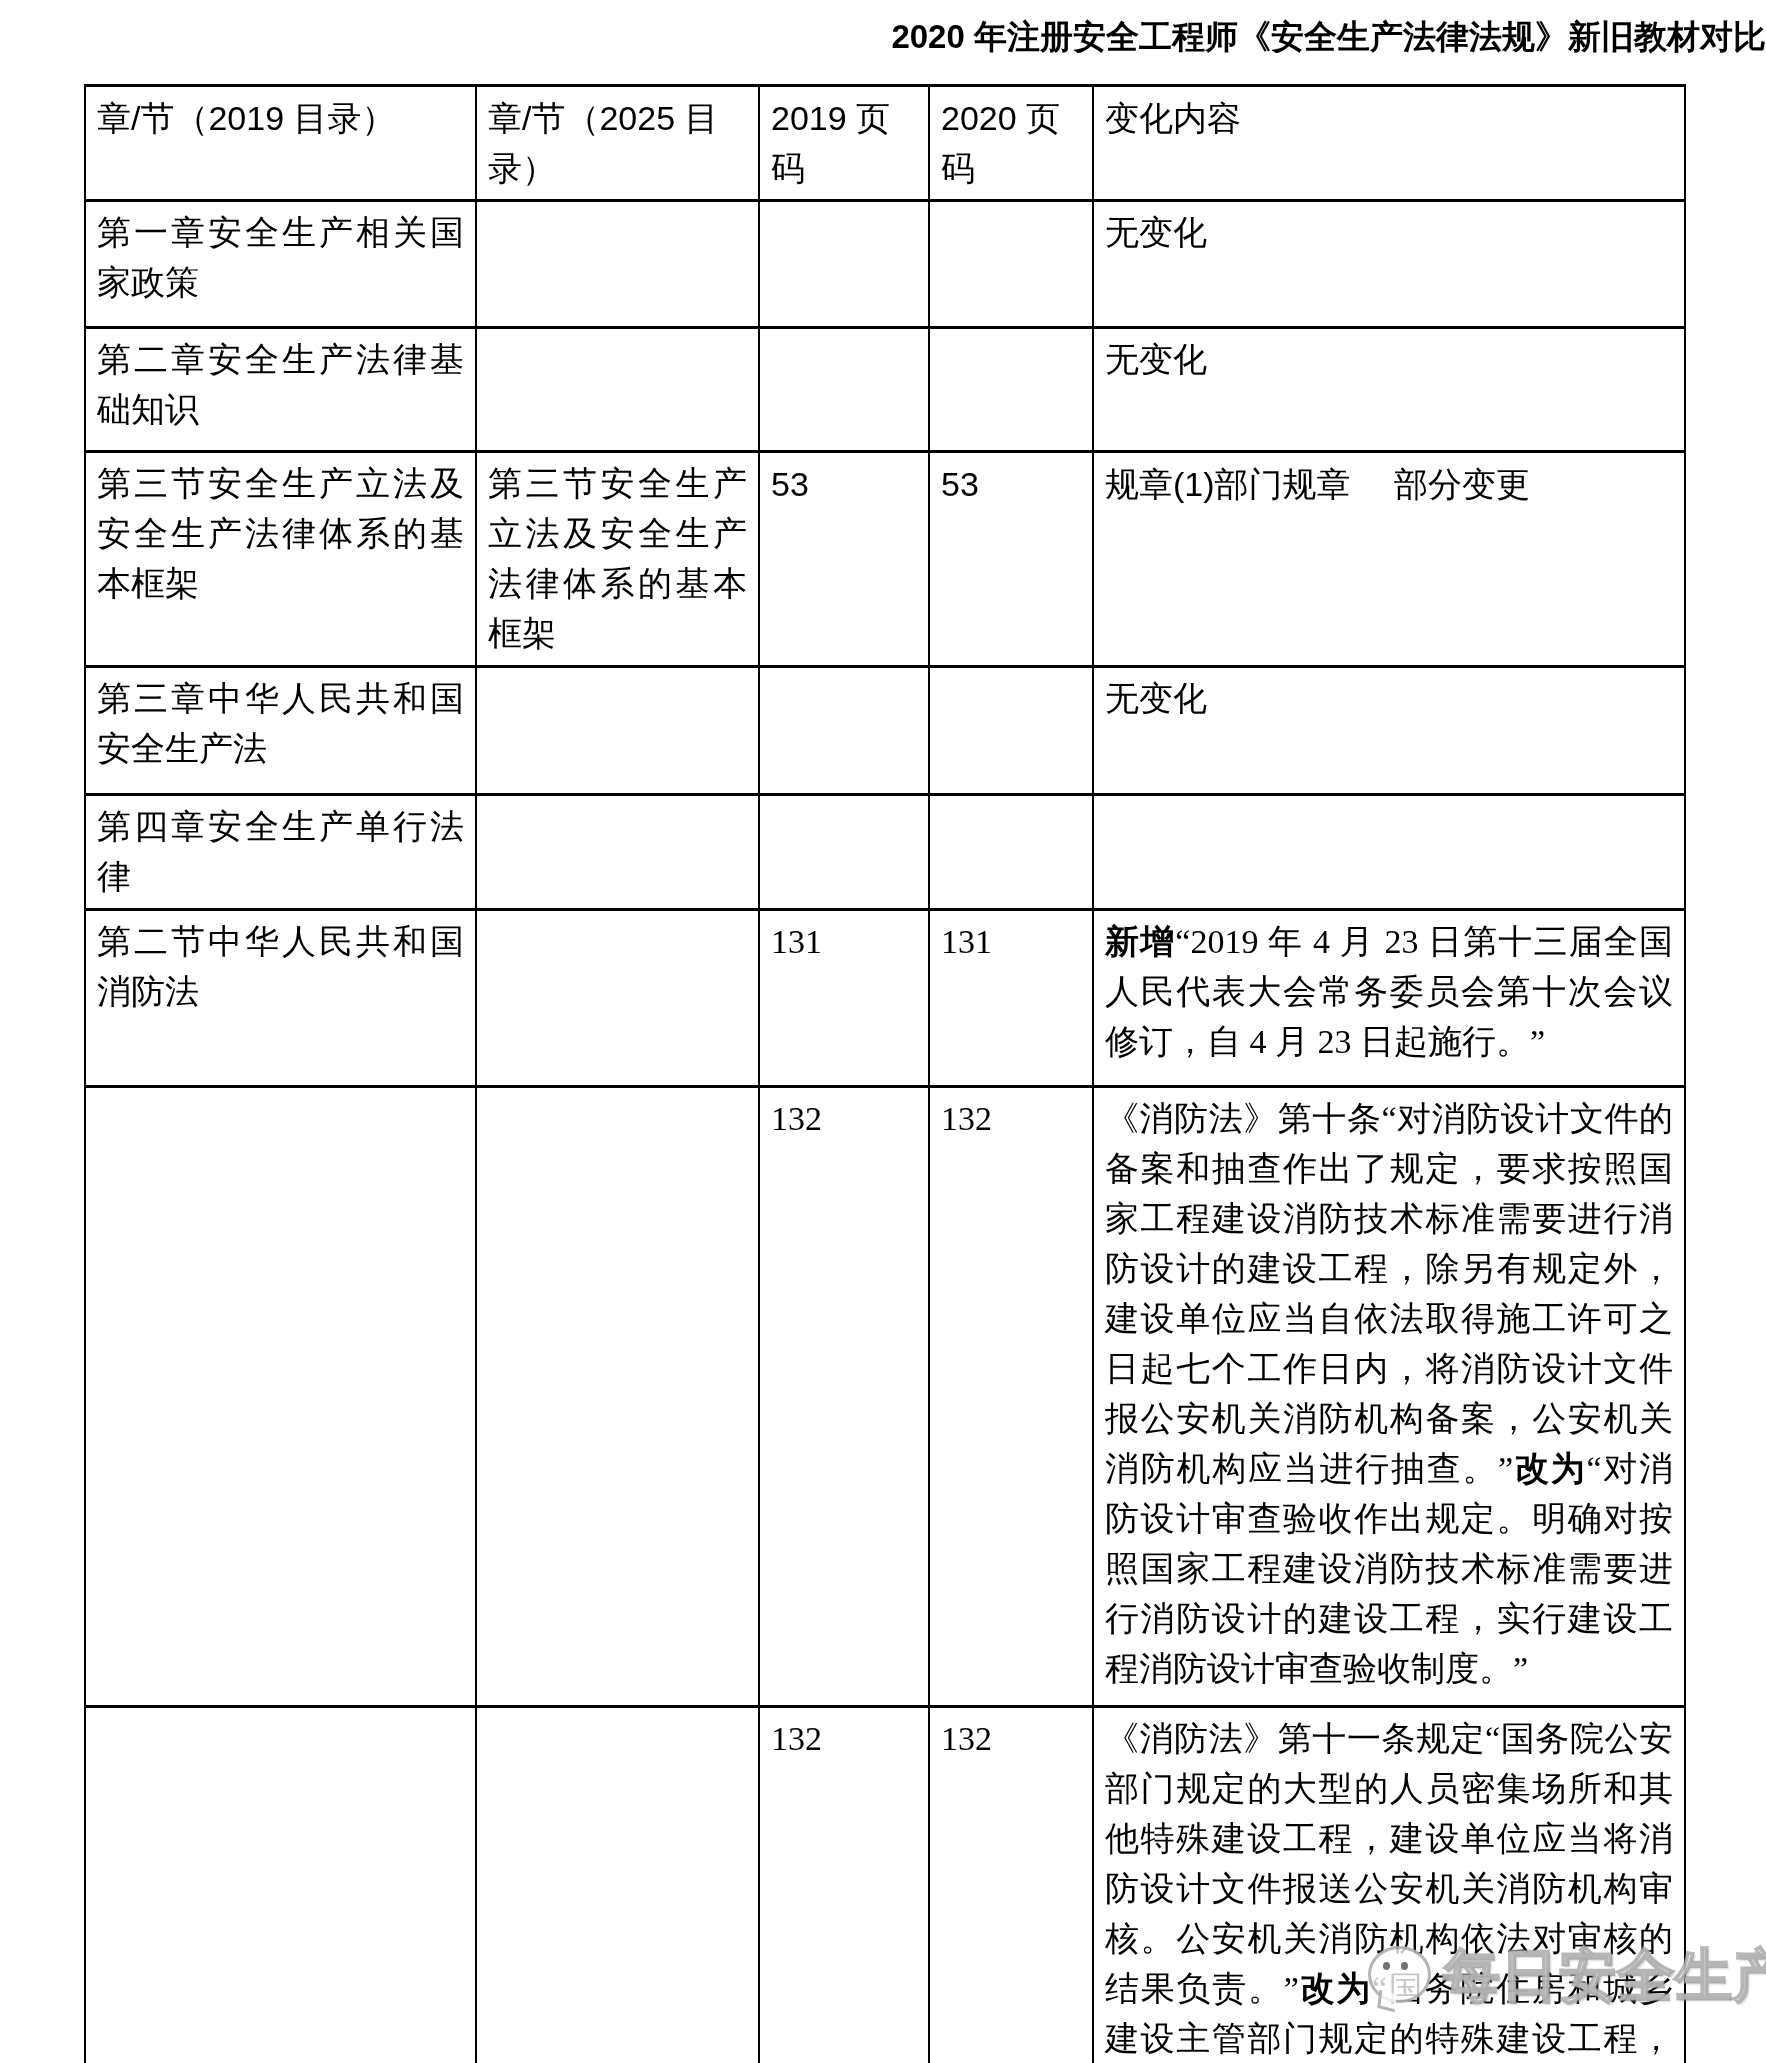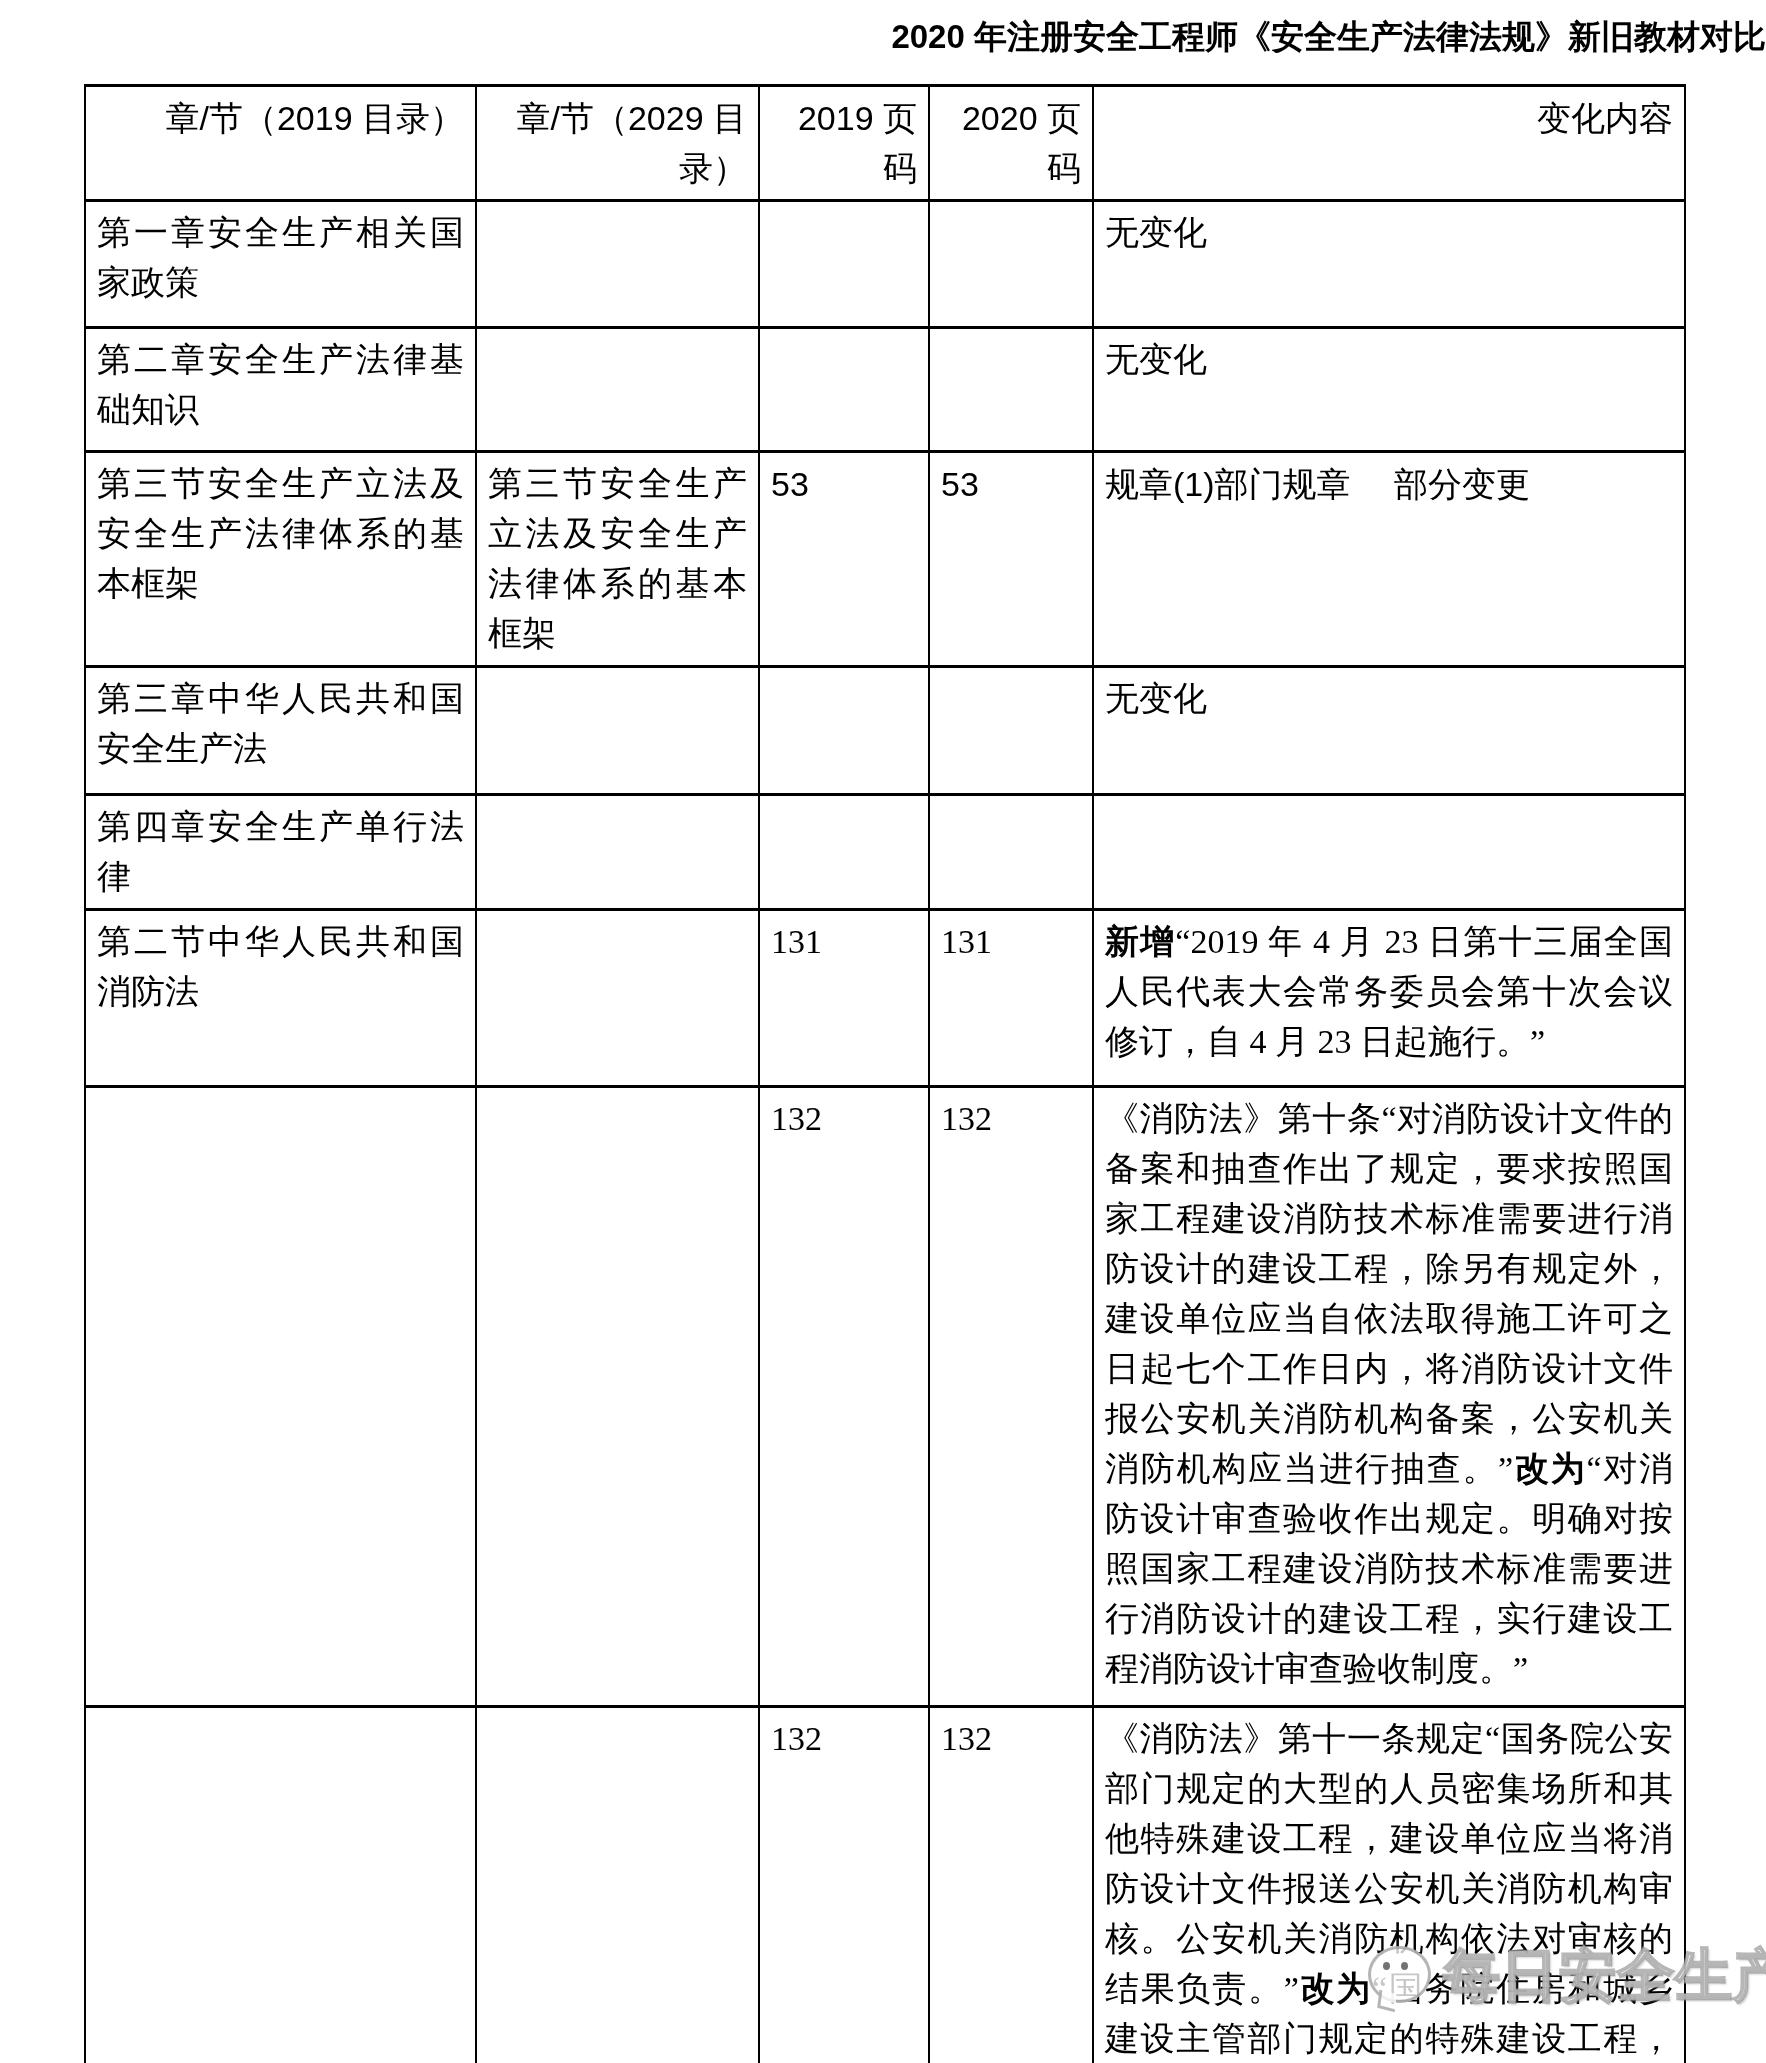--- a/index.html
+++ b/index.html
@@ -30,21 +30,21 @@
     border-width:3px 2px;           
     vertical-align:top;
     padding:6px 11px;
     font-size:34px;
     line-height:50px;
     font-weight:normal;
     text-align:justify;
     overflow:hidden;
   }
   table.cmp th{
-    text-align:right;
+    text-align:left;
     font-family:"Liberation Sans","DejaVu Sans",sans-serif;
   }
   thead tr{height:74px;}
   tbody tr:nth-child(1){height:127px;padding-left:8px;}
   tbody tr:nth-child(2){height:124px;}
   tbody tr:nth-child(3){height:172px;padding-left:45px;}
   tbody tr:nth-child(4){height:128px;}
   tbody tr:nth-child(5){height:75px;}
   tbody tr:nth-child(6){height:177px;}
   tbody tr:nth-child(7){height:620px;}
@@ -102,21 +102,21 @@
     <colgroup>
       <col style="width:391px">
       <col style="width:283px">
       <col style="width:170px">
       <col style="width:164px">
       <col style="width:592px">
     </colgroup>
     <thead>
       <tr>
           <th>章/节（2019 目录）</th>
-          <th>章/节（2029 目录）</th>
+          <th>章/节（2025 目录）</th>
           <th>2019 页码</th>
           <th>2020 页码</th>
           <th>变化内容</th>
         </tr>
     </thead>
     <tbody>
         <tr>
           <td class="bold">第一章安全生产相关国家政策</td>
           <td></td>
           <td></td>

